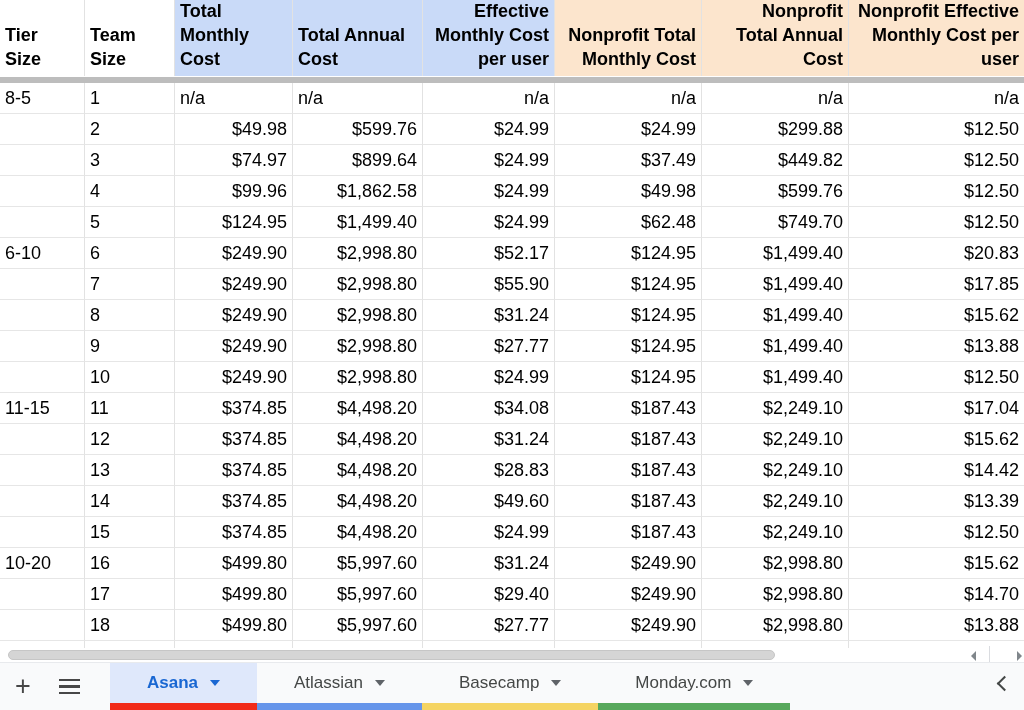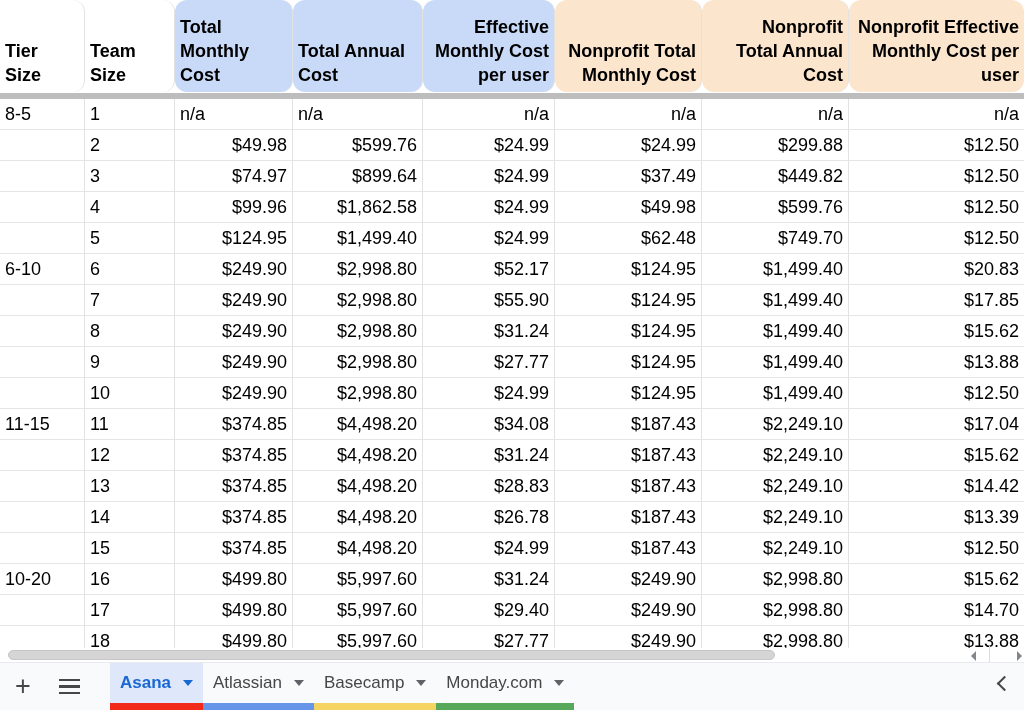--- a/index.html
+++ b/index.html
@@ -10,24 +10,23 @@
   
   #grid{position:absolute;top:0;left:0;width:1024px;}
   .row{display:grid;grid-template-columns:85px 90px 118px 130px 132px 147px 147px 175px;}
   .cell{
     box-sizing:border-box;border-right:1px solid #e2e2e2;
     font-size:18px;overflow:hidden;white-space:nowrap;background:#fff;
   }
   .cell:last-child{border-right:none;}
   
   .header .cell{
-    height:92px;display:flex;align-items:flex-end;
+    height:76px;display:flex;align-items:flex-end;
     font-weight:bold;line-height:24px;white-space:normal;
     padding:2px 5px 5px 5px;
-    border-radius:12px;
   }
   .header .cell.h-left{justify-content:flex-start;text-align:left;}
   .header .cell.h-right{justify-content:flex-end;text-align:right;}
   .header .cell span{display:inline-block;}
   .header .cell:nth-child(1) span{max-width:54px;}
   .header .cell:nth-child(2) span{max-width:54px;}
   .header .cell:nth-child(3) span{max-width:80px;}
   .header .cell:nth-child(4) span{max-width:115px;}
   .header .cell:nth-child(5) span{max-width:124px;}
   .header .cell:nth-child(6) span{max-width:132px;}
@@ -66,21 +65,21 @@
     font-size:27px;font-weight:300;color:#474747;cursor:pointer;
   }
   #all-sheets{
     width:46px;display:flex;flex-direction:column;align-items:center;justify-content:center;
     gap:4px;cursor:pointer;
   }
   #all-sheets i{display:block;width:21px;height:2.5px;background:#474747;}
   #tabs{display:flex;align-items:stretch;margin-left:18px;}
   .tab{display:flex;flex-direction:column;cursor:pointer;}
   .tab-inner{
-    flex:1;display:flex;align-items:center;gap:12px;padding:0 10px;
+    flex:1;display:flex;align-items:center;gap:12px;padding:0 37px;
     font-size:17px;color:#444746;
   }
   .tab.active .tab-inner{background:#dfe8fb;color:#1967d2;font-weight:bold;}
   .caret{width:0;height:0;border:5px solid transparent;border-top:6px solid #5f6368;margin-top:5px;}
   .tab.active .caret{border-top-color:#1967d2;}
   .tab-color{height:7px;}
   #tab-scroll-left{
     position:absolute;right:10px;top:0;height:41px;width:24px;
     display:flex;align-items:center;justify-content:center;cursor:pointer;
   }
@@ -252,21 +251,21 @@
           <div class="cell a-right">$28.83</div>
           <div class="cell a-right">$187.43</div>
           <div class="cell a-right">$2,249.10</div>
           <div class="cell a-right">$14.42</div>
         </div>
         <div class="row body">
           <div class="cell a-left"></div>
           <div class="cell a-left">14</div>
           <div class="cell a-right">$374.85</div>
           <div class="cell a-right">$4,498.20</div>
-          <div class="cell a-right">$26.78</div>
+          <div class="cell a-right">$49.60</div>
           <div class="cell a-right">$187.43</div>
           <div class="cell a-right">$2,249.10</div>
           <div class="cell a-right">$13.39</div>
         </div>
         <div class="row body">
           <div class="cell a-left"></div>
           <div class="cell a-left">15</div>
           <div class="cell a-right">$374.85</div>
           <div class="cell a-right">$4,498.20</div>
           <div class="cell a-right">$24.99</div>

